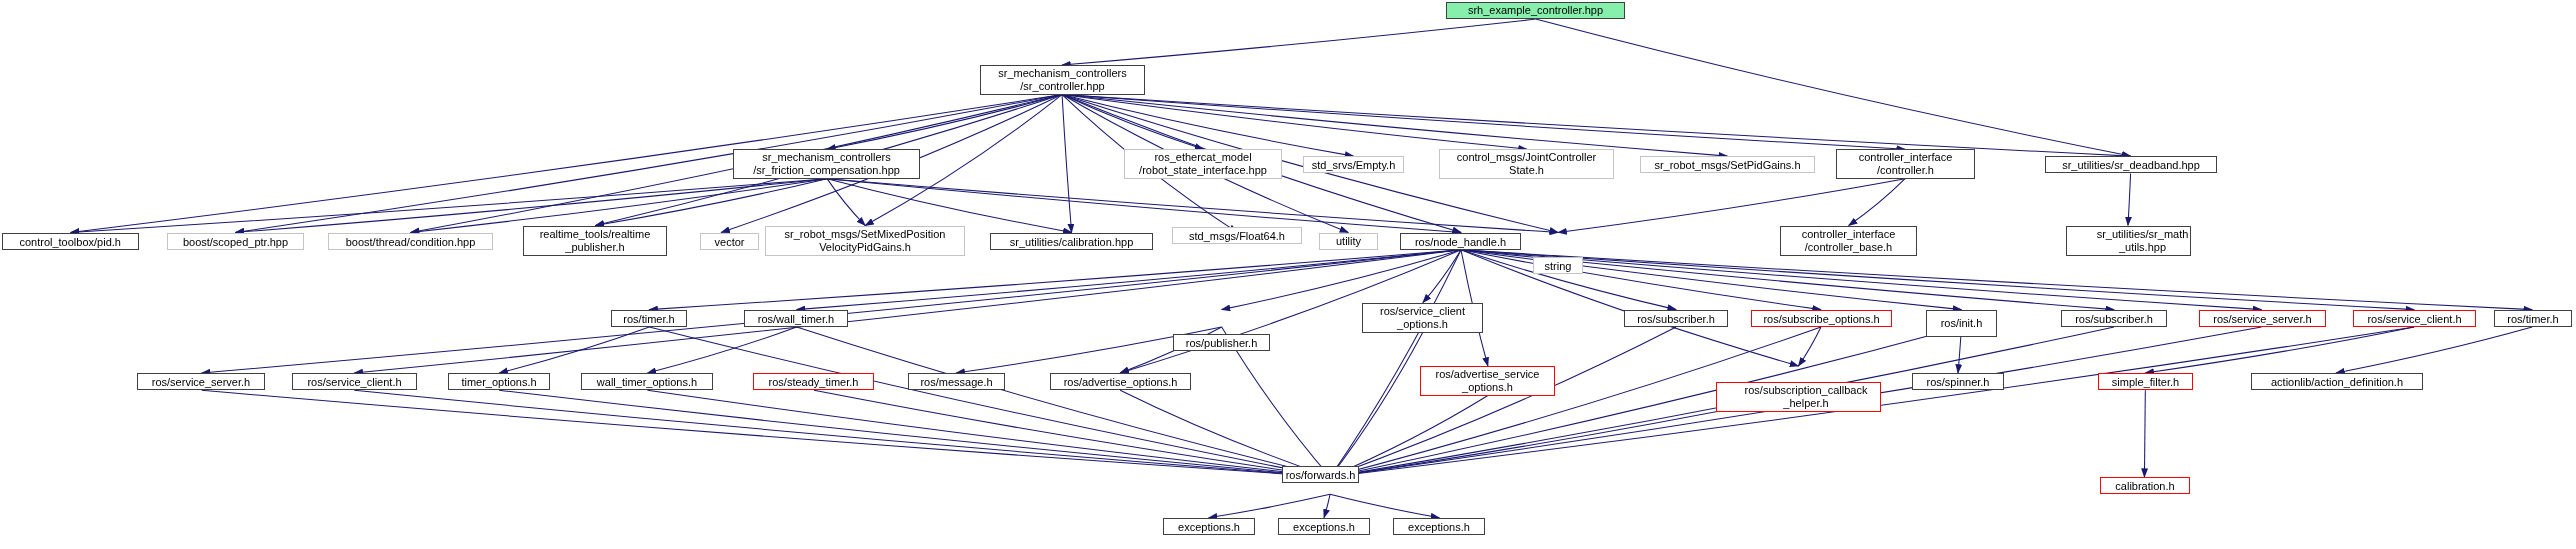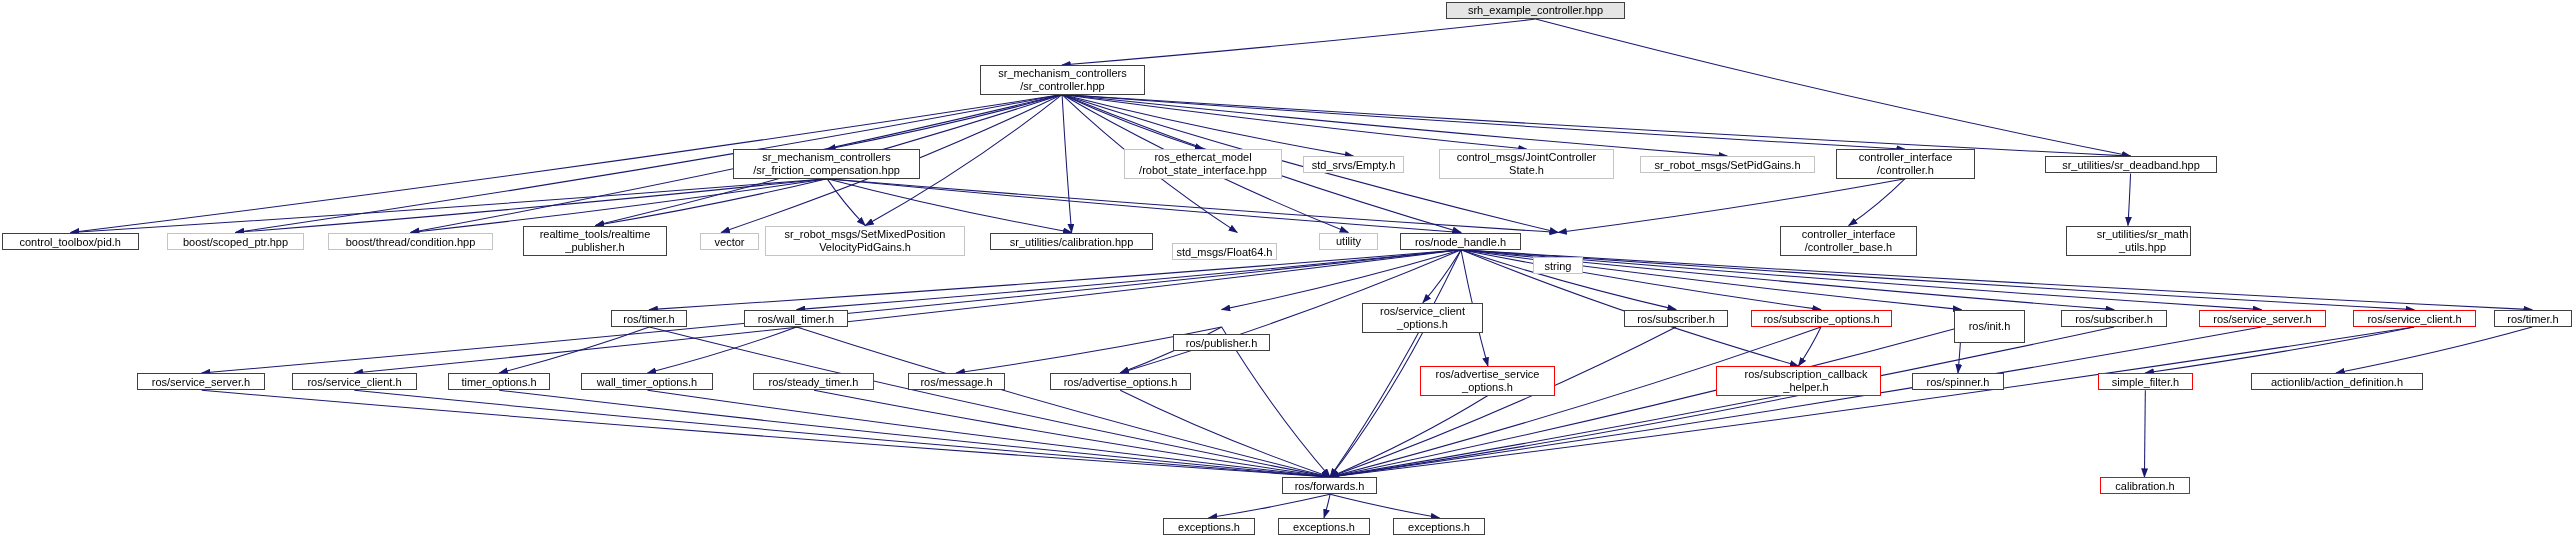--- a/index.html
+++ b/index.html
@@ -35,21 +35,21 @@
     line-height: 1.12;
     color: #000000;
     background: #ffffff;
     border: 0.9px solid #c0c0c0;
     font-size: 11px;
     white-space: pre;
     z-index: 2;
   }
   .node.bold   { border: 1.4px solid #404040; }
   .node.red    { border: 1.4px solid #ff0000; }
-  .node.root   { background: #e5e5e5; border: 1.4px solid #404040; }
+  .node.root   { background: #86efac; border: 1.4px solid #404040; }
   .node.grey   { border: 0.9px solid #c4c4c4; }
 </style>
 </head>
 <body>
 
 <div id="graph">
   <svg id="edges" viewBox="0 0 2969 633" xmlns="http://www.w3.org/2000/svg">
     <defs>
       <marker id="arrow" markerWidth="11" markerHeight="8" refX="10" refY="4" orient="auto" markerUnits="userSpaceOnUse">
         <path d="M0,0 L11,4 L0,8 z" fill="#191970"></path>
@@ -152,53 +152,53 @@
     <div class="node bold" style="left: 2045px; top: 156px; width: 172px; height: 17.4px;">sr_utilities/sr_deadband.hpp</div>
     <div class="node bold" style="left: 1.7px; top: 233px; width: 137px; height: 17.4px;">control_toolbox/pid.h</div>
     <div class="node grey" style="left: 167px; top: 233px; width: 137px; height: 17.4px; text-align: center;">boost/scoped_ptr.hpp</div>
     <div class="node grey" style="left: 328px; top: 233px; width: 165px; height: 17.4px;">boost/thread/condition.hpp</div>
     <div class="node bold" style="left: 523px; top: 226px; width: 144px; height: 29.5px;">realtime_tools/realtime
 _publisher.h</div>
     <div class="node grey" style="left: 692px; top: 233px; width: 59px; height: 17.4px; margin-left: 8px;">vector</div>
     <div class="node grey" style="left: 765px; top: 226px; width: 200px; height: 29.5px;">sr_robot_msgs/SetMixedPosition
 VelocityPidGains.h</div>
     <div class="node bold" style="left: 990px; top: 233px; width: 163px; height: 17.4px;">sr_utilities/calibration.hpp</div>
-    <div class="node grey" style="left: 1172px; top: 243px; width: 105px; height: 17.4px;">std_msgs/Float64.h</div>
+    <div class="node grey" style="left: 1172px; top: 227px; width: 130px; height: 17.4px;">std_msgs/Float64.h</div>
     <div class="node grey" style="left: 1319px; top: 233px; width: 59px; height: 17px;">utility</div>
     <div class="node bold" style="left: 1400px; top: 233px; width: 121px; height: 17.4px;">ros/node_handle.h</div>
     <div class="node grey" style="left: 1533px; top: 233px; width: 50px; height: 17.4px; margin-top: 24px;">string</div>
     <div class="node bold" style="left: 1780px; top: 226px; width: 137px; height: 29.5px;">controller_interface
 /controller_base.h</div>
     <div class="node bold" style="left: 2066px; top: 226px; width: 125px; height: 29.5px; padding-left: 28px;">sr_utilities/sr_math
 _utils.hpp</div>
     <div class="node bold" style="left: 611px; top: 310px; width: 76px; height: 17.4px;">ros/timer.h</div>
     <div class="node bold" style="left: 744px; top: 310px; width: 104px; height: 17.4px;">ros/wall_timer.h</div>
     <div class="node bold" style="left: 1173px; top: 310px; width: 97px; height: 17.4px; margin-top: 24px;">ros/publisher.h</div>
     <div class="node bold" style="left: 1362px; top: 303px; width: 121px; height: 29.5px;">ros/service_client
 _options.h</div>
     <div class="node bold" style="left: 1624px; top: 310px; width: 104px; height: 17.4px;">ros/subscriber.h</div>
     <div class="node red" style="left: 1751px; top: 310px; width: 141px; height: 17.4px;">ros/subscribe_options.h</div>
-    <div class="node bold" style="left: 1926px; top: 310px; width: 71px; height: 33px; margin-left: 28px;">ros/init.h</div>
+    <div class="node bold" style="left: 1926px; top: 310px; width: 71px; height: 27px;">ros/init.h</div>
     <div class="node bold" style="left: 2061px; top: 310px; width: 106px; height: 17.4px;">ros/subscriber.h</div>
     <div class="node red" style="left: 2199px; top: 310px; width: 127px; height: 17.4px;">ros/service_server.h</div>
     <div class="node red" style="left: 2353px; top: 310px; width: 123px; height: 17.4px;">ros/service_client.h</div>
     <div class="node bold" style="left: 2494px; top: 310px; width: 78px; height: 17.4px;">ros/timer.h</div>
     <div class="node bold" style="left: 137px; top: 373px; width: 128px; height: 17.4px;">ros/service_server.h</div>
     <div class="node bold" style="left: 292px; top: 373px; width: 125px; height: 17.4px;">ros/service_client.h</div>
     <div class="node bold" style="left: 448px; top: 373px; width: 102px; height: 17.4px;">timer_options.h</div>
     <div class="node bold" style="left: 581px; top: 373px; width: 132px; height: 17.4px;">wall_timer_options.h</div>
     <div class="node red" style="left: 753px; top: 373px; width: 121px; height: 17.4px;">ros/steady_timer.h</div>
     <div class="node bold" style="left: 908px; top: 373px; width: 97px; height: 17.4px;">ros/message.h</div>
     <div class="node bold" style="left: 1050px; top: 373px; width: 141px; height: 17.4px;">ros/advertise_options.h</div>
     <div class="node red" style="left: 1420px; top: 366px; width: 135px; height: 29.5px;">ros/advertise_service
 _options.h</div>
-    <div class="node red" style="left: 1716px; top: 366px; width: 165px; height: 29.5px; padding-left: 15px;">ros/subscription_callback
+    <div class="node red" style="left: 1716px; top: 382px; width: 165px; height: 29.5px; padding-left: 15px;">ros/subscription_callback
 _helper.h</div>
     <div class="node bold" style="left: 1912px; top: 373px; width: 92px; height: 17.4px;">ros/spinner.h</div>
     <div class="node red" style="left: 2098px; top: 373px; width: 95px; height: 17.4px;">simple_filter.h</div>
     <div class="node bold" style="left: 2251px; top: 373px; width: 172px; height: 17.4px;">actionlib/action_definition.h</div>
-    <div class="node bold" style="left: 1282px; top: 477px; width: 95px; height: 17.4px;">ros/forwards.h</div>
+    <div class="node bold" style="left: 1282px; top: 466px; width: 77px; height: 17.4px;">ros/forwards.h</div>
     <div class="node red" style="left: 2100px; top: 477px; width: 90px; height: 17.4px;">calibration.h</div>
     <div class="node bold" style="left: 1163px; top: 518px; width: 92px; height: 17.4px;">exceptions.h</div>
     <div class="node bold" style="left: 1278px; top: 518px; width: 92px; height: 17.4px;">exceptions.h</div>
     <div class="node bold" style="left: 1393px; top: 518px; width: 92px; height: 17.4px;">exceptions.h</div>
   </div>
 
 
 </body></html>

